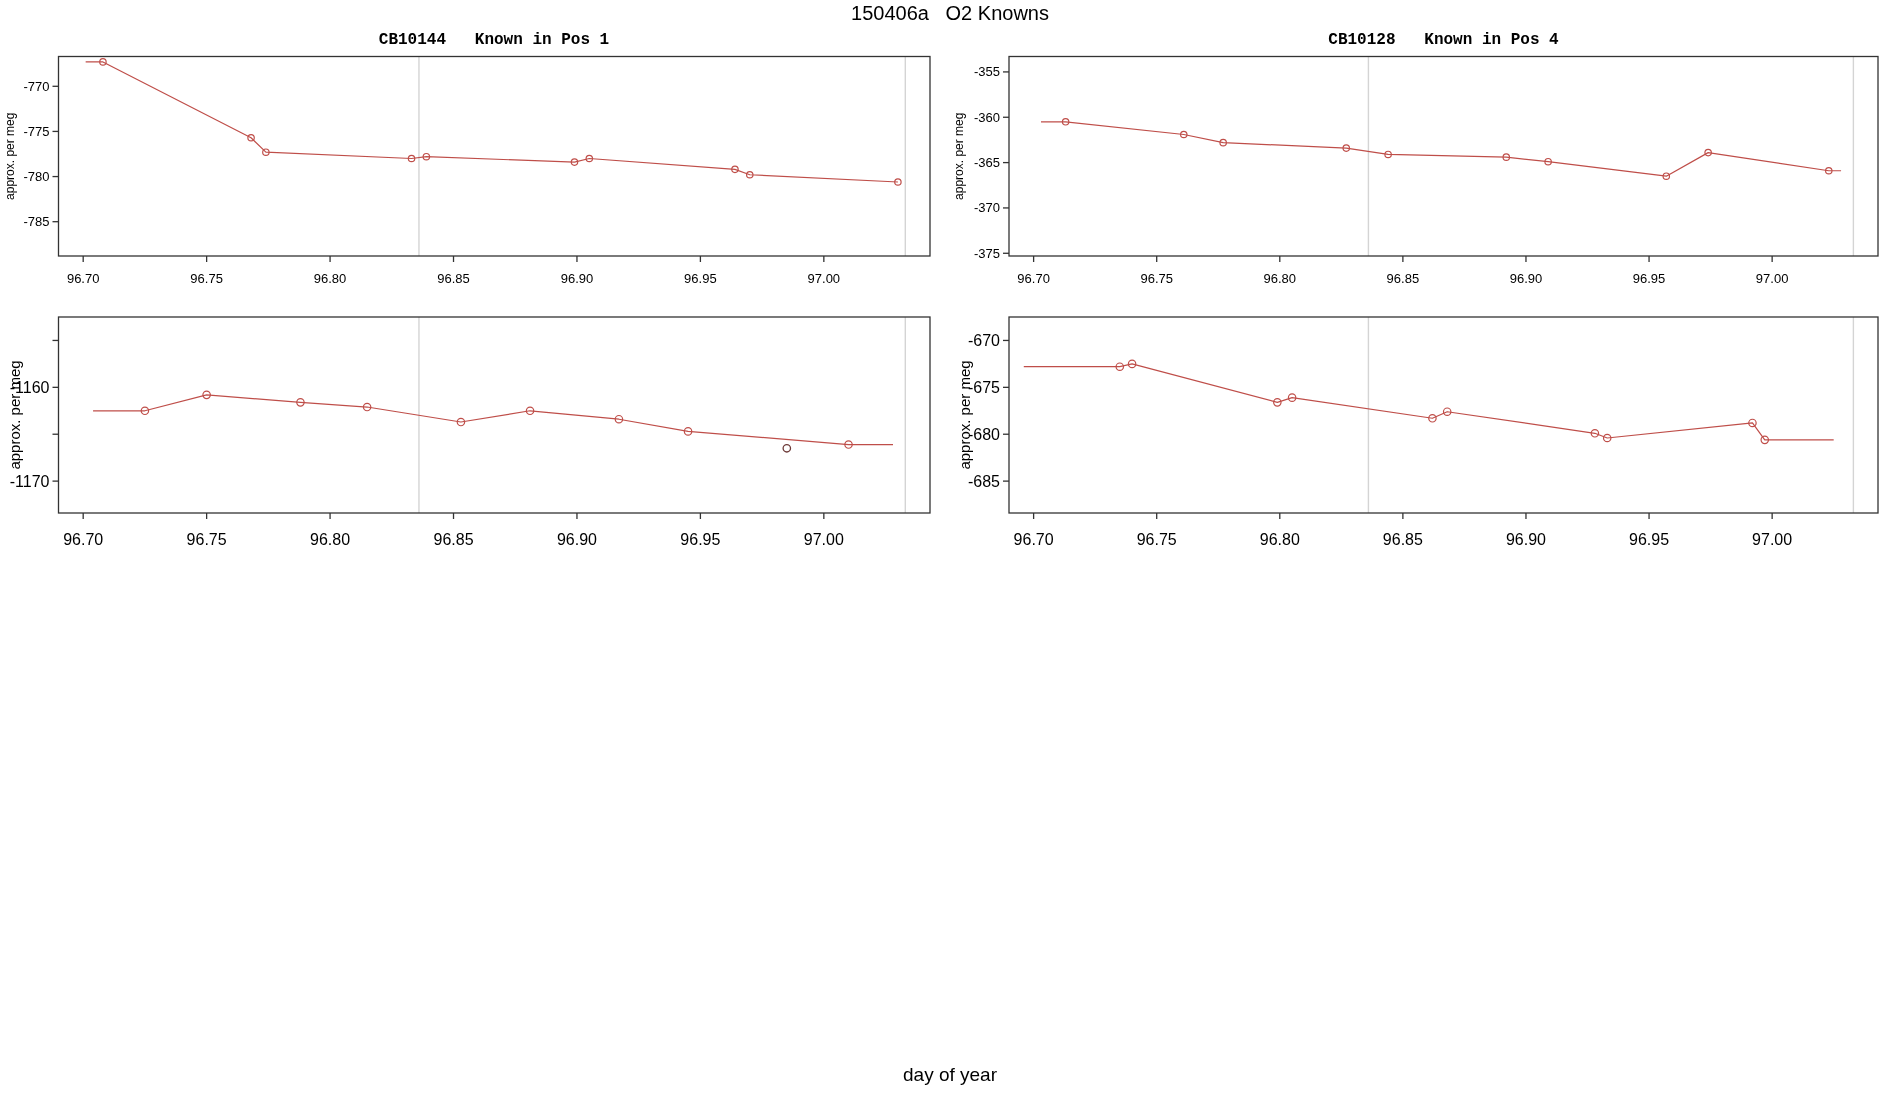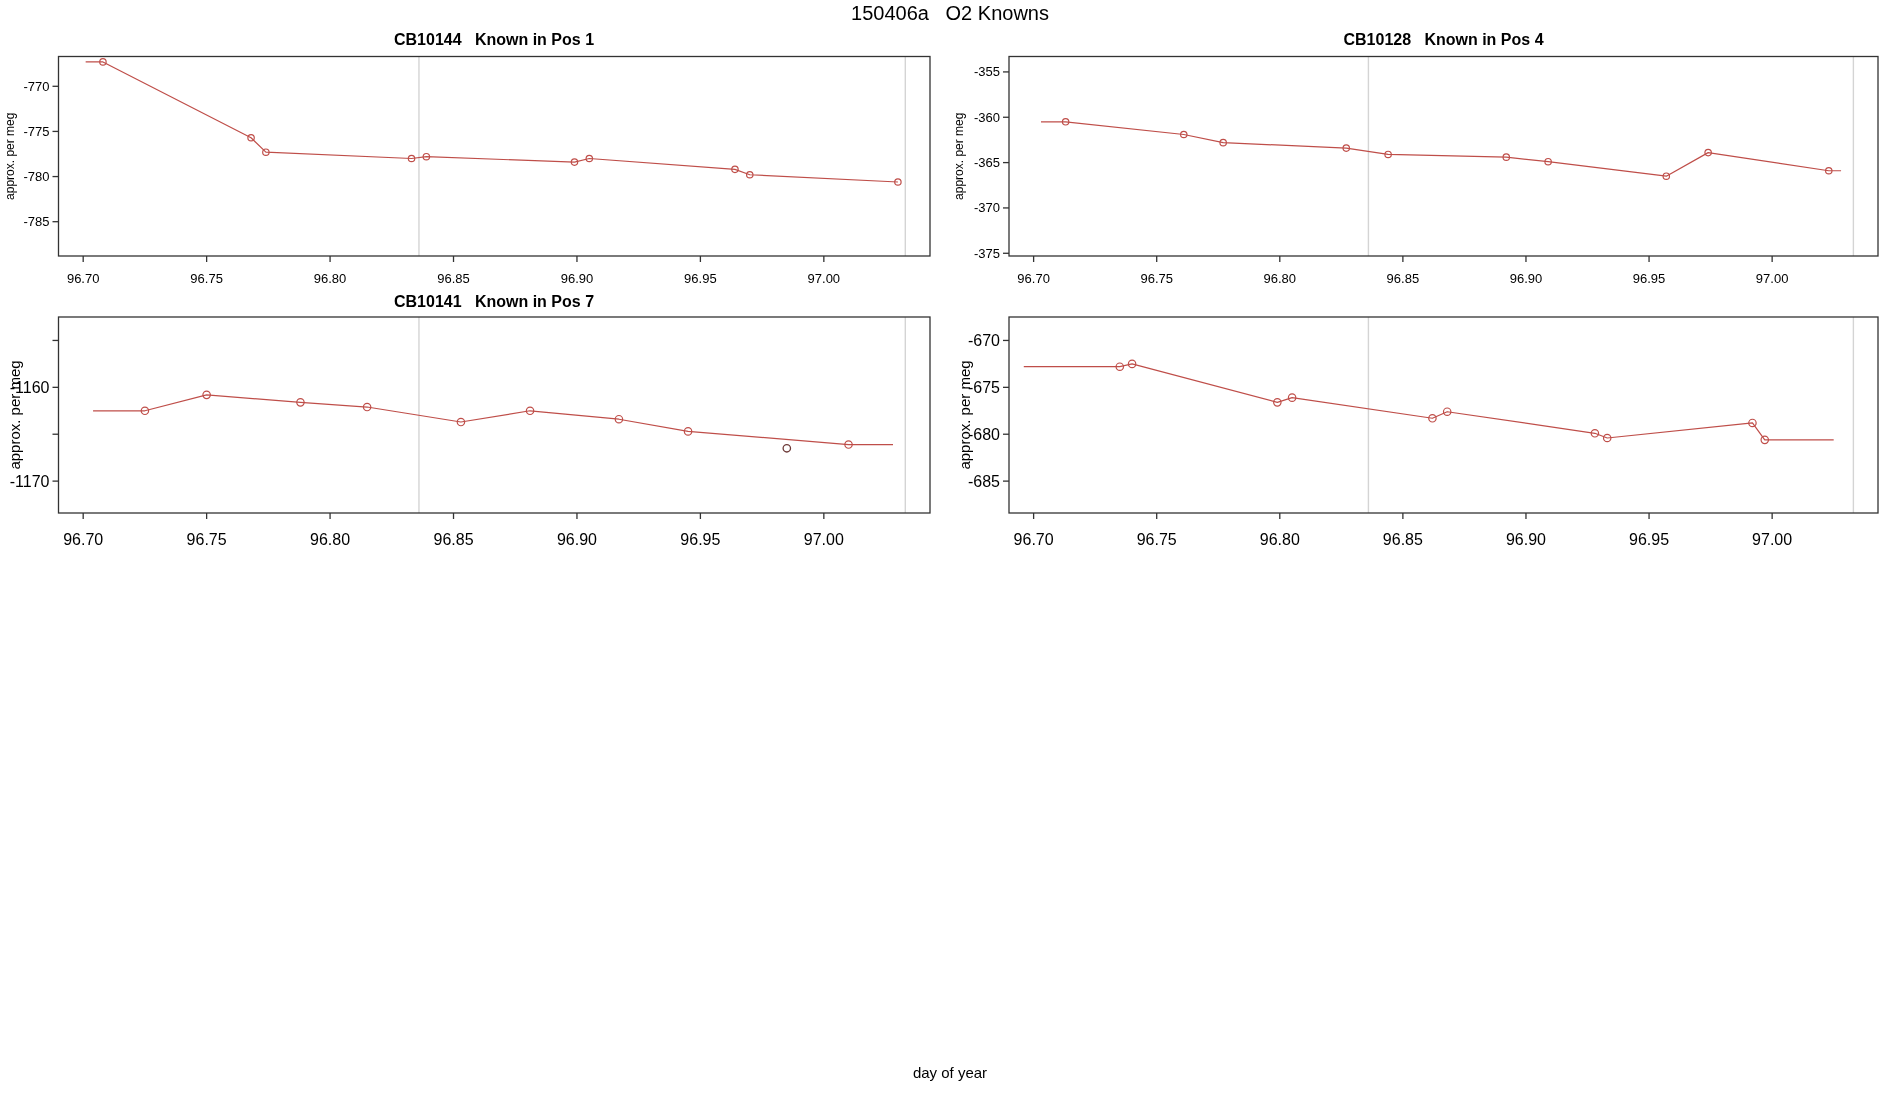--- a/index.html
+++ b/index.html
@@ -13,25 +13,26 @@
   .main-title{
     position:absolute;top:2px;left:0;width:1900px;
     text-align:center;font-size:20px;color:#000;
     white-space:pre;
   }
   .panel{position:absolute;}
   .panel-title{
     position:absolute;
     text-align:center;font-weight:bold;font-size:16px;color:#000;
     white-space:pre;
+    font-family:Liberation Mono, monospace;
   }
   .plot-svg{position:absolute;left:0;top:0;}
   .x-axis-title{
     position:absolute;left:0;top:1064px;width:1900px;
-    text-align:center;font-size:15px;color:#000;
+    text-align:center;font-size:19px;color:#000;
   }
 </style>
 </head>
 <body>
 
 <div class="canvas">
   <div class="main-title">150406a   O2 Knowns</div>
 
   <div class="panel" style="left:0px;top:30px;width:950px;height:270px">
     <div class="panel-title" style="left:58px;top:1px;width:872px">CB10144   Known in Pos 1</div>
@@ -115,21 +116,20 @@
         <circle cx="438.110481586384" cy="124.43636363636374" r="3.2" fill="none" stroke="#bf4e49" stroke-width="1.2"></circle>
         <circle cx="556.2747875353941" cy="127.15681818181788" r="3.2" fill="none" stroke="#bf4e49" stroke-width="1.2"></circle>
         <circle cx="598.1246458923584" cy="131.6909090909088" r="3.2" fill="none" stroke="#bf4e49" stroke-width="1.2"></circle>
         <circle cx="716.2889518413336" cy="146.19999999999987" r="3.2" fill="none" stroke="#bf4e49" stroke-width="1.2"></circle>
         <circle cx="758.138810198298" cy="122.62272727272696" r="3.2" fill="none" stroke="#bf4e49" stroke-width="1.2"></circle>
         <circle cx="878.7648725212224" cy="140.75909090909062" r="3.2" fill="none" stroke="#bf4e49" stroke-width="1.2"></circle>
       </svg>
   </div>
 
   <div class="panel" style="left:0px;top:290px;width:950px;height:290px">
-    <div class="panel-title" style="left:58px;top:3px;width:872px">CB10141   Known in Pos 7</div>
     <svg class="plot-svg" width="950" height="290" viewBox="0 0 950 290">
         <line x1="418.9504249291716" y1="27" x2="418.9504249291716" y2="223" stroke="#d4d4d4" stroke-width="1.4"></line>
         <line x1="905.3116147308662" y1="27" x2="905.3116147308662" y2="223" stroke="#d4d4d4" stroke-width="1.4"></line>
         <rect x="58.5" y="27" width="871.5" height="196" fill="none" stroke="#333333" stroke-width="1.3"></rect>
         <line x1="83.18838526913385" y1="223" x2="83.18838526913385" y2="229" stroke="#333333" stroke-width="1.3"></line>
         <text x="83.18838526913385" y="255" text-anchor="middle" font-size="16" fill="#000000">96.70</text>
         <line x1="206.63031161473288" y1="223" x2="206.63031161473288" y2="229" stroke="#333333" stroke-width="1.3"></line>
         <text x="206.63031161473288" y="255" text-anchor="middle" font-size="16" fill="#000000">96.75</text>
         <line x1="330.07223796033185" y1="223" x2="330.07223796033185" y2="229" stroke="#333333" stroke-width="1.3"></line>
         <text x="330.07223796033185" y="255" text-anchor="middle" font-size="16" fill="#000000">96.80</text>

